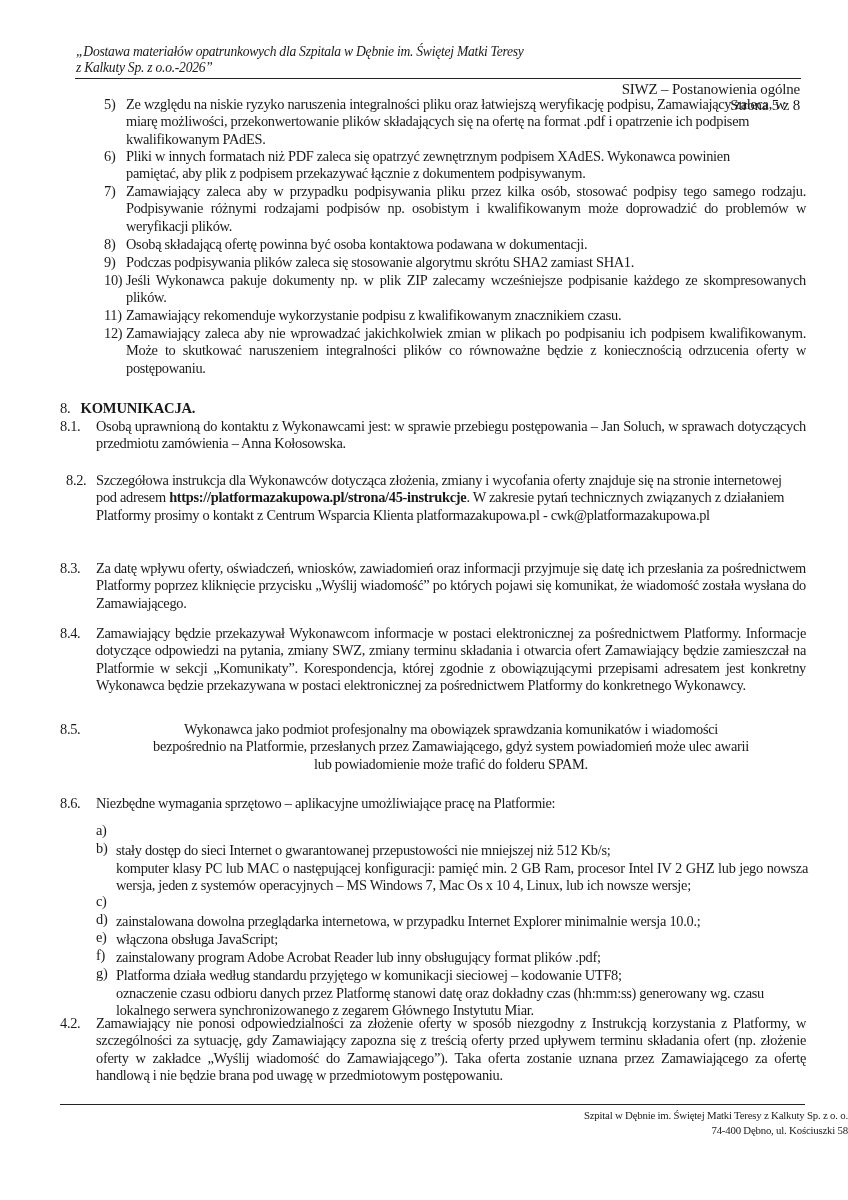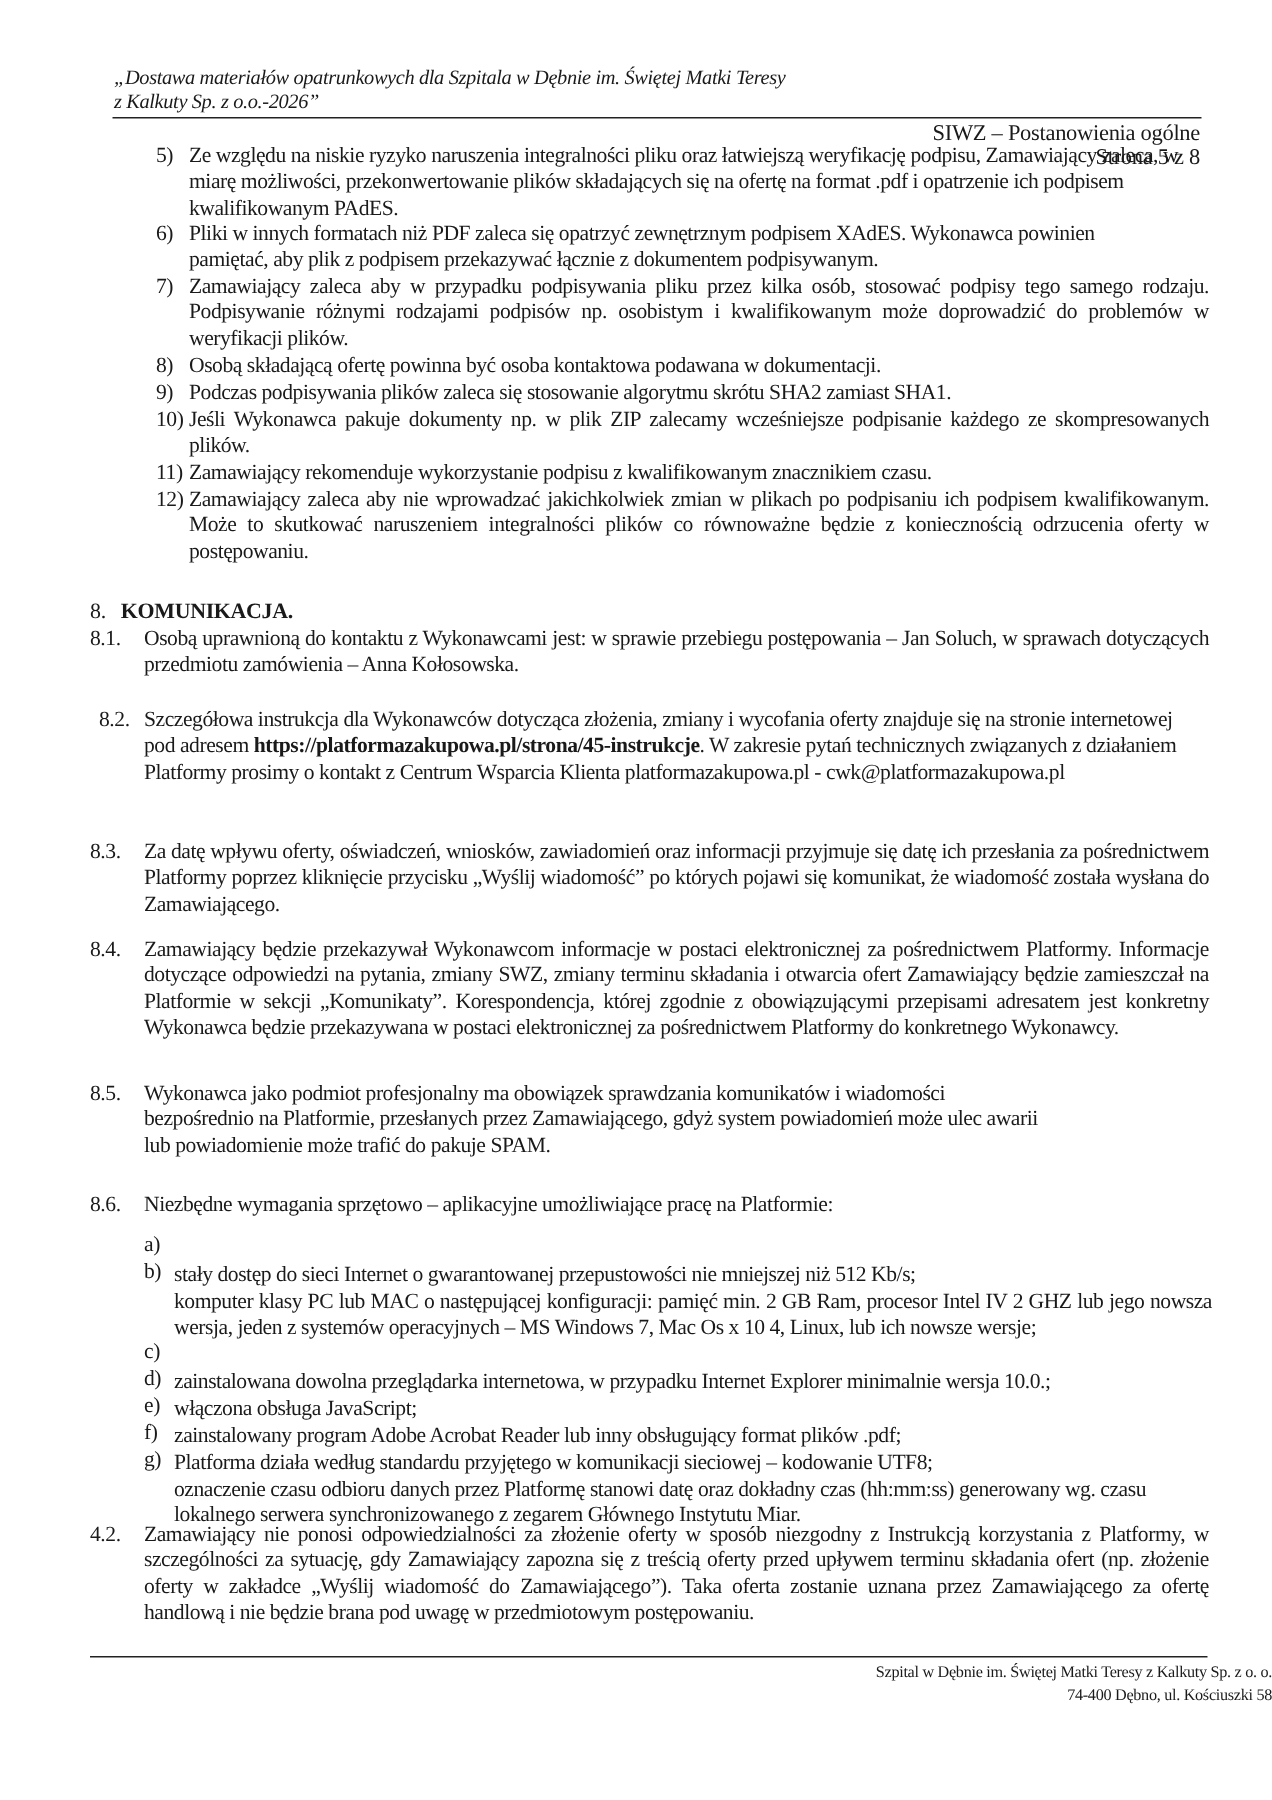--- a/index.html
+++ b/index.html
@@ -116,26 +116,26 @@
   <div class="blk sec" style="top:560px;">
     <span class="num">8.3.</span>
     <span class="txt just">Za datę wpływu oferty, oświadczeń, wniosków, zawiadomień oraz informacji przyjmuje się datę ich przesłania za pośrednictwem Platformy poprzez kliknięcie przycisku „Wyślij wiadomość” po których pojawi się komunikat, że wiadomość została wysłana do Zamawiającego.</span>
   </div>
 
   <div class="blk sec" style="top:625px;">
     <span class="num">8.4.</span>
     <span class="txt just">Zamawiający będzie przekazywał Wykonawcom informacje w postaci elektronicznej za pośrednictwem Platformy. Informacje dotyczące odpowiedzi na pytania, zmiany SWZ, zmiany terminu składania i otwarcia ofert Zamawiający będzie zamieszczał na Platformie w sekcji „Komunikaty”. Korespondencja, której zgodnie z obowiązującymi przepisami adresatem jest konkretny Wykonawca będzie przekazywana w postaci elektronicznej za pośrednictwem Platformy do konkretnego Wykonawcy.</span>
   </div>
 
-  <div class="blk sec" style="top:721px;">
+  <div class="blk sec" style="top:721px;text-align:center;">
     <span class="num">8.5.</span>
     <span class="txt">
       <span style="display:block;">Wykonawca jako podmiot profesjonalny ma obowiązek sprawdzania komunikatów i wiadomości</span>
       <span style="display:block;">bezpośrednio na Platformie, przesłanych przez Zamawiającego, gdyż system powiadomień może ulec awarii</span>
-      <span style="display:block;">lub powiadomienie może trafić do pakuje SPAM.</span>
+      <span style="display:block;">lub powiadomienie może trafić do folderu SPAM.</span>
     </span>
   </div>
 
   <div class="blk sec" style="top:795px;">
     <span class="num">8.6.</span>
     <span class="txt">Niezbędne wymagania sprzętowo – aplikacyjne umożliwiające pracę na Platformie:</span>
   </div>
 
   <div class="blk sub" style="top:822px;">
     <span class="num">a)</span>

